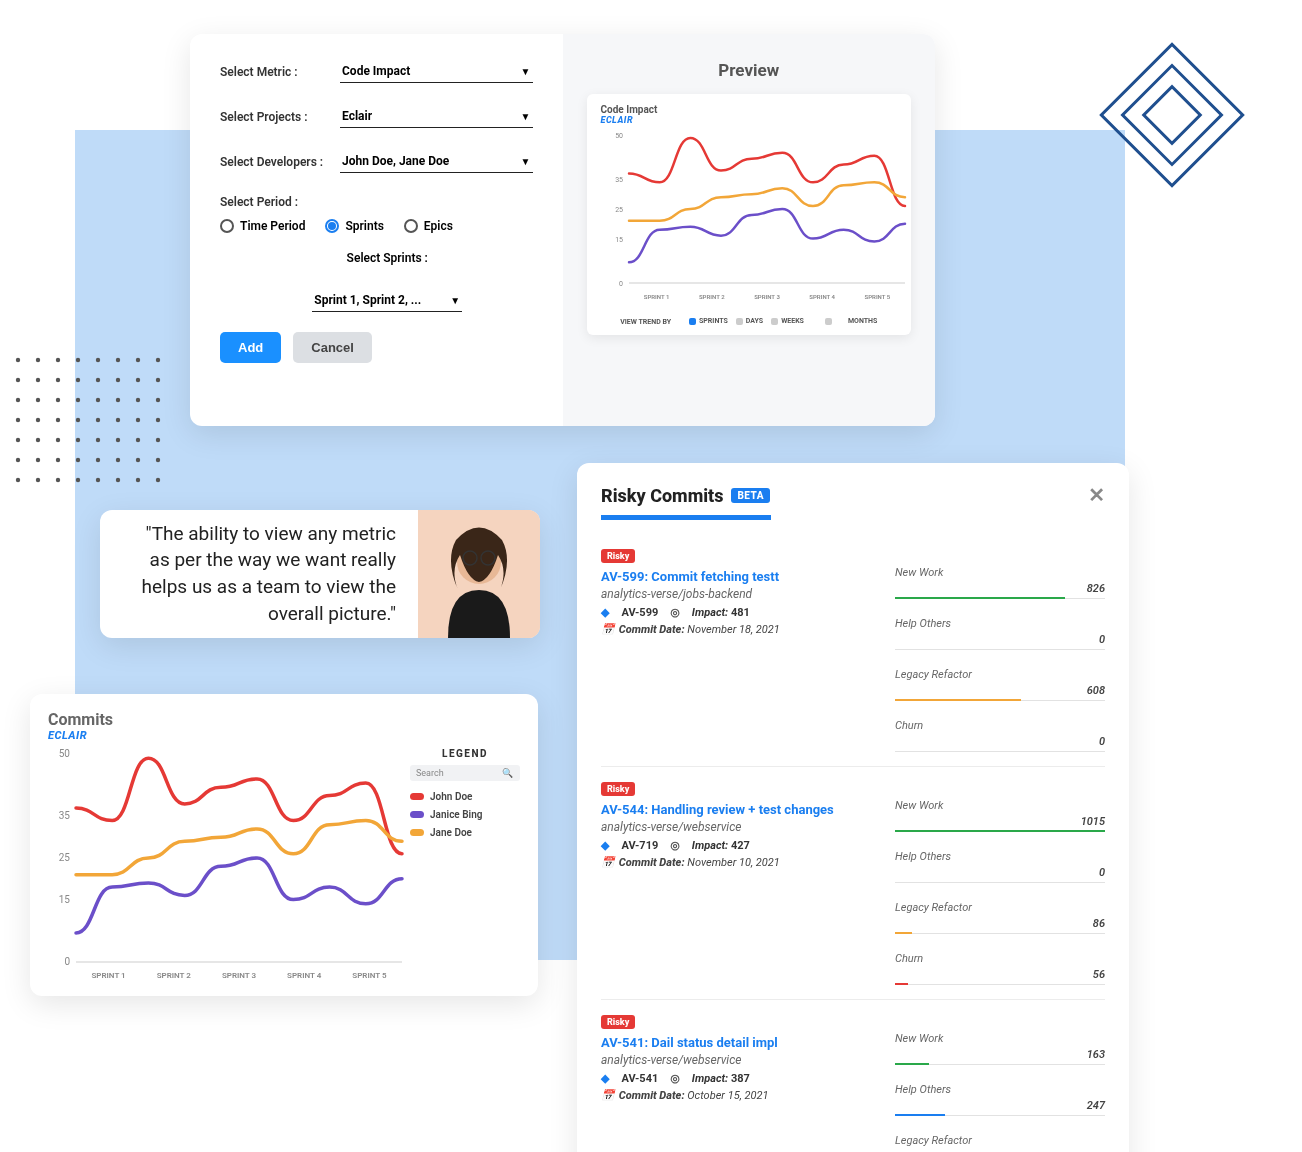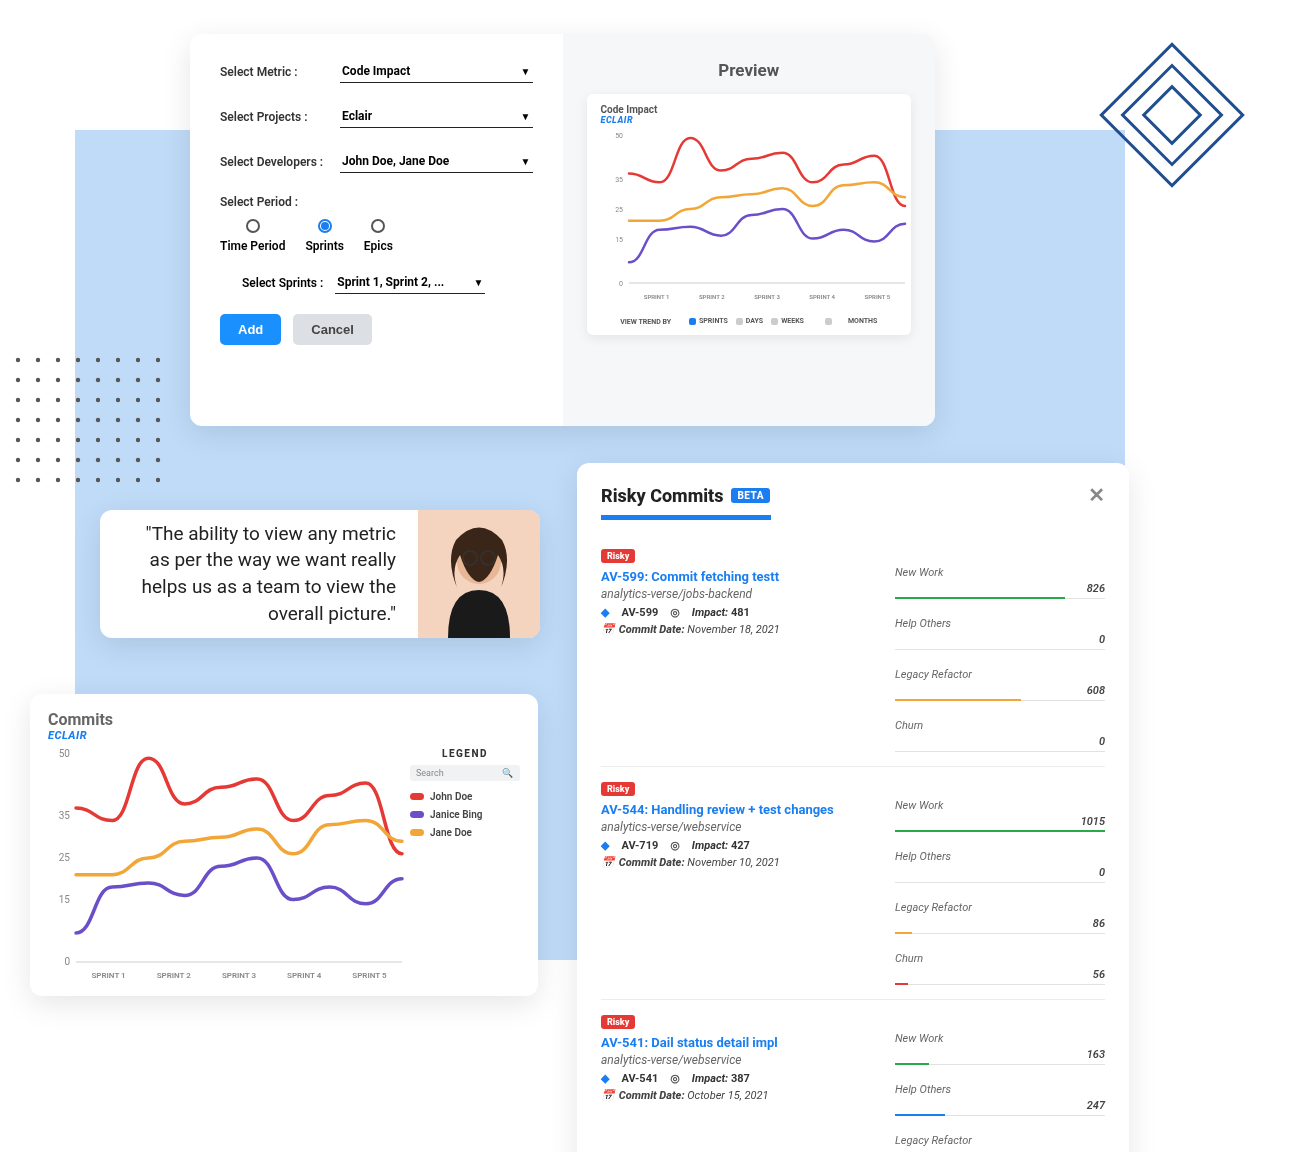--- a/index.html
+++ b/index.html
@@ -17,25 +17,25 @@
   .am-right { width: 50%; background: #f6f7f9; border-top-right-radius: 12px; border-bottom-right-radius: 12px; padding: 26px 24px; }
   .am-title { font-size: 22px; font-weight: 800; color: #2b2b2b; margin-bottom: 22px; }
   .preview-title { font-size: 17px; font-weight: 700; color: #555; text-align: center; margin-bottom: 14px; }
   .form-row { display: flex; align-items: center; margin-bottom: 22px; font-size: 12px; }
   .form-lbl { width: 120px; font-weight: 600; color: #333; }
   .form-select { flex: 1; display: flex; align-items: center; justify-content: space-between; border-bottom: 1.5px solid #222; padding: 4px 2px; font-size: 12px; font-weight: 700; cursor: pointer; }
   .form-select .caret { font-size: 10px; }
   .period-block { font-size: 12px; margin-bottom: 20px; }
   .period-block .form-lbl { margin-bottom: 10px; display: block; }
   .radio-row { display: flex; gap: 20px; align-items: center; margin-bottom: 18px; }
-  .radio-opt { display: flex; align-items: center; gap: 6px; cursor: pointer; font-weight: 600; flex-direction: column; }
+  .radio-opt { display: flex; align-items: center; gap: 6px; cursor: pointer; font-weight: 600; }
   .radio-circ { width: 14px; height: 14px; border: 2px solid #555; border-radius: 50%; display: inline-flex; align-items: center; justify-content: center; }
   .radio-opt.sel .radio-circ { border-color: #1a7ef0; }
   .radio-opt.sel .radio-dot { width: 8px; height: 8px; background: #1a7ef0; border-radius: 50%; }
-  .sprints-sel-row { display: flex; align-items: center; gap: 12px; padding-left: 22px; }
+  .sprints-sel-row { display: flex; align-items: center; gap: 24px; padding-left: 22px; flex-direction: column; }
   .sprints-sel-row .form-select { width: 150px; flex: none; }
   .btn-row { display: flex; gap: 12px; }
   .btn { border: none; padding: 8px 18px; border-radius: 5px; font-size: 13px; font-weight: 700; cursor: pointer; }
   .btn-primary { background: #1a90ff; color: #fff; }
   .btn-sec { background: #dcdfe3; color: #444; }
 
   .mini-card { background: #fff; border-radius: 6px; box-shadow: 0 3px 12px rgba(0,0,0,0.08); padding: 10px 14px 8px; }
   .mini-title { font-size: 10px; font-weight: 700; color: #555; }
   .mini-sub { font-size: 9px; font-weight: 800; font-style: italic; color: #1a7ef0; letter-spacing: 0.5px; margin-bottom: 4px; }
 

